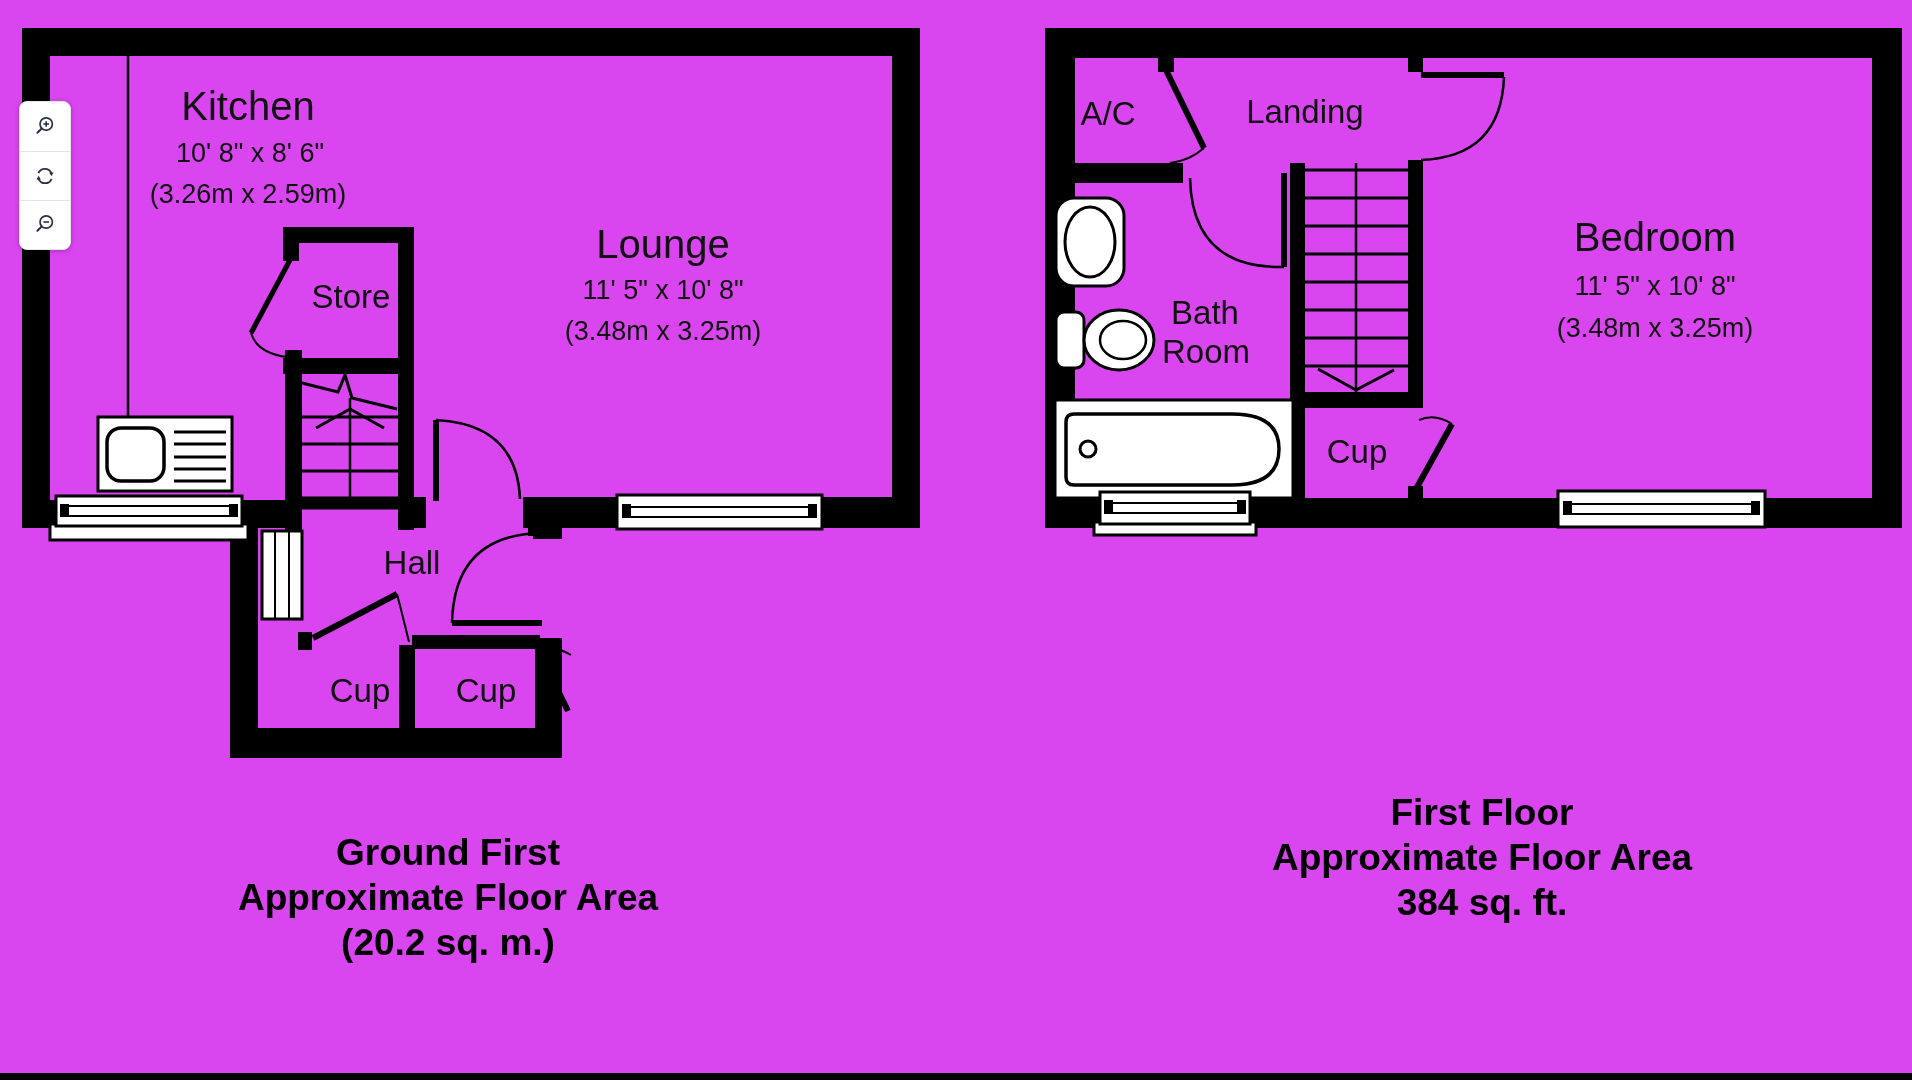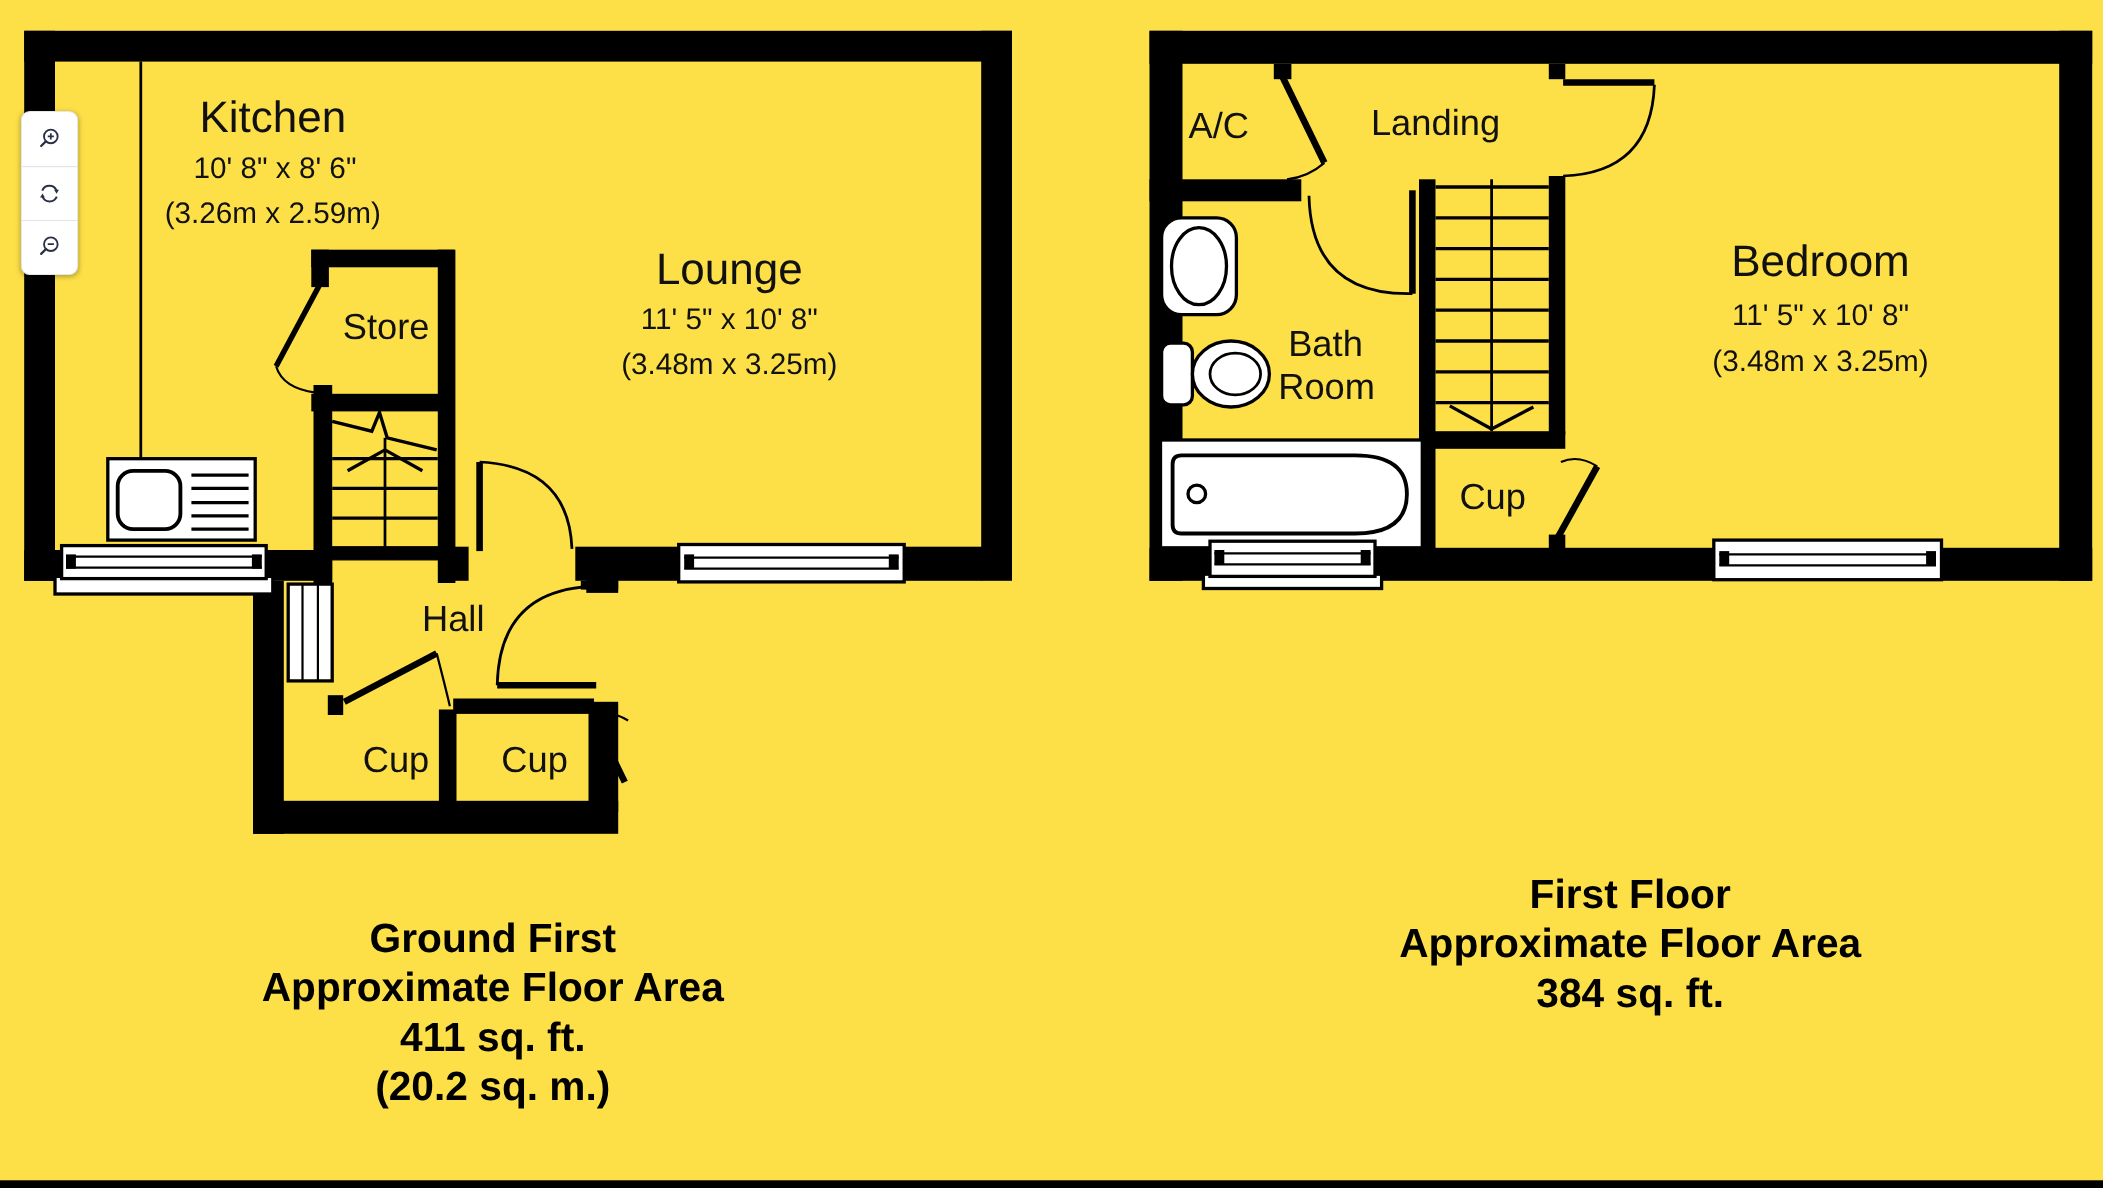--- a/index.html
+++ b/index.html
@@ -1,16 +1,16 @@
 <!DOCTYPE html>
 <html><head>
 <meta charset="utf-8">
 <style>
   html,body{margin:0;padding:0;background:#fff;}
-  .stage{position:relative;width:1912px;height:1080px;background:#fde047;overflow:hidden;
+  .stage{position:relative;width:1912px;height:1080px;background:#d946ef;overflow:hidden;
          font-family:"Liberation Sans", sans-serif;}
   svg text{fill:#111;}
   .plan-label{font-size:40px;}
   .room-label{font-size:33px;}
   .dims-label{font-size:27px;}
   .caption{position:absolute;width:600px;text-align:center;font-weight:bold;
            font-size:37px;line-height:45px;color:#000;}
   .caption-ground{left:148px;top:830px;}
   .caption-first{left:1182px;top:790px;}
   .toolbar{position:absolute;left:19px;top:101px;width:50px;background:#fff;
@@ -254,21 +254,20 @@
         <circle cx="13.2" cy="9" r="6.2" fill="none" stroke="#2b3147" stroke-width="1.7"></circle>
         <line x1="10.4" y1="9" x2="16" y2="9" stroke="#2b3147" stroke-width="1.6"></line>
         <line x1="8.7" y1="13.5" x2="4.4" y2="17.8" stroke="#2b3147" stroke-width="2" stroke-linecap="round"></line>
       </svg>
     </button>
   </div>
 
   <div class="caption caption-ground">
     <div>Ground First</div>
     <div>Approximate Floor Area</div>
-    <div>411 sq. ft.</div>
     <div>(20.2 sq. m.)</div>
   </div>
   <div class="caption caption-first">
     <div>First Floor</div>
     <div>Approximate Floor Area</div>
     <div>384 sq. ft.</div>
   </div>
 
   <div class="bottom-bar"></div>
 </div>

